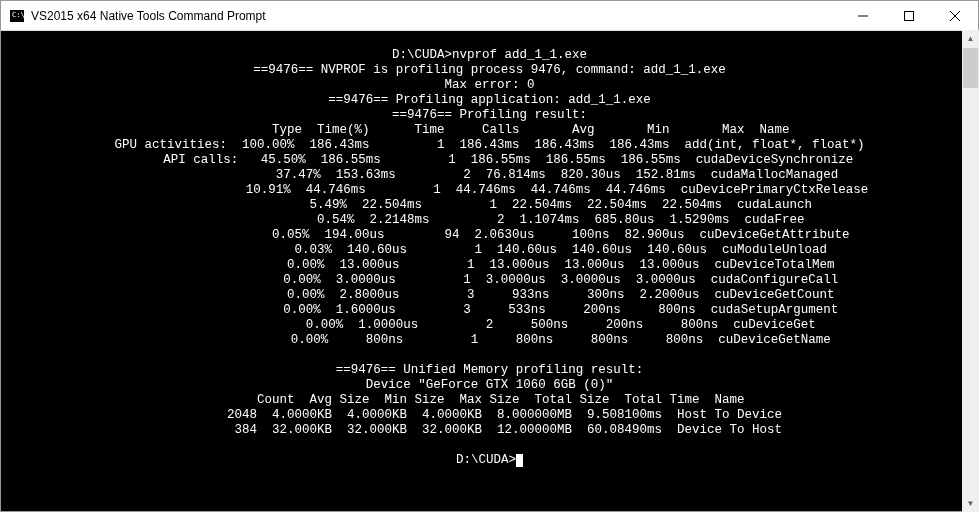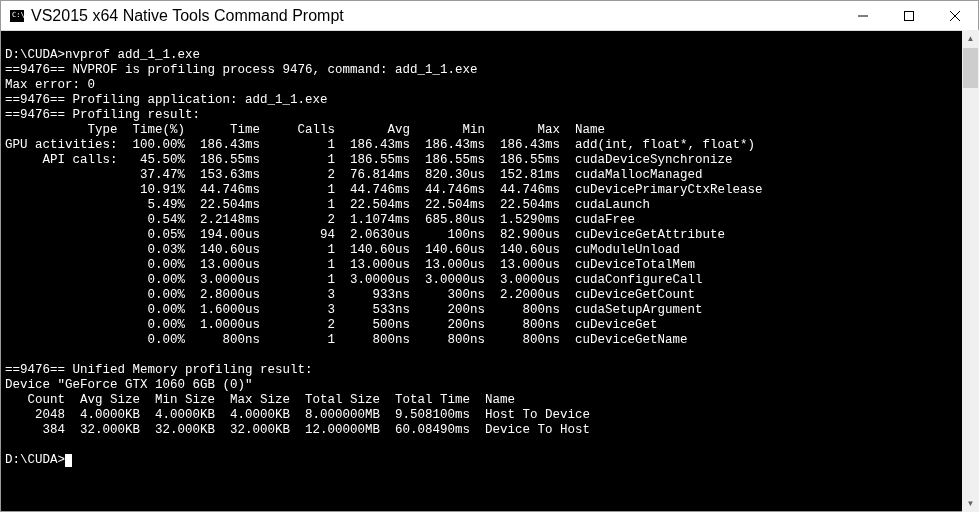--- a/index.html
+++ b/index.html
@@ -18,21 +18,21 @@
   align-items: center;
   border-bottom: 1px solid #ddd;
 }
 .titlebar .icon {
   width: 16px; height: 16px;
   margin: 0 6px 0 8px;
   display: flex; align-items: center; justify-content: center;
 }
 .titlebar .title {
   flex: 1;
-  font-size: 16px;
+  font-size: 12px;
   color: #000;
 }
 .titlebar .controls {
   display: flex;
 }
 .titlebar .ctrl {
   width: 46px; height: 30px;
   display: flex; align-items: center; justify-content: center;
   font-size: 10px;
 }
@@ -41,20 +41,21 @@
   background: #000;
   color: #fff;
   font-family: Consolas, "Courier New", monospace;
   font-size: 12.5px;
   line-height: 15px;
   padding: 2px 4px;
   height: calc(512px - 30px);
   overflow-y: hidden;
   position: relative;
   white-space: pre;
+  text-align: center;
 }
 .scrollbar {
   position: absolute;
   right: 0; top: 30px; bottom: 0;
   width: 17px;
   background: #f0f0f0;
 }
 .scrollbar .thumb {
   position: absolute;
   left: 1px; right: 1px;

